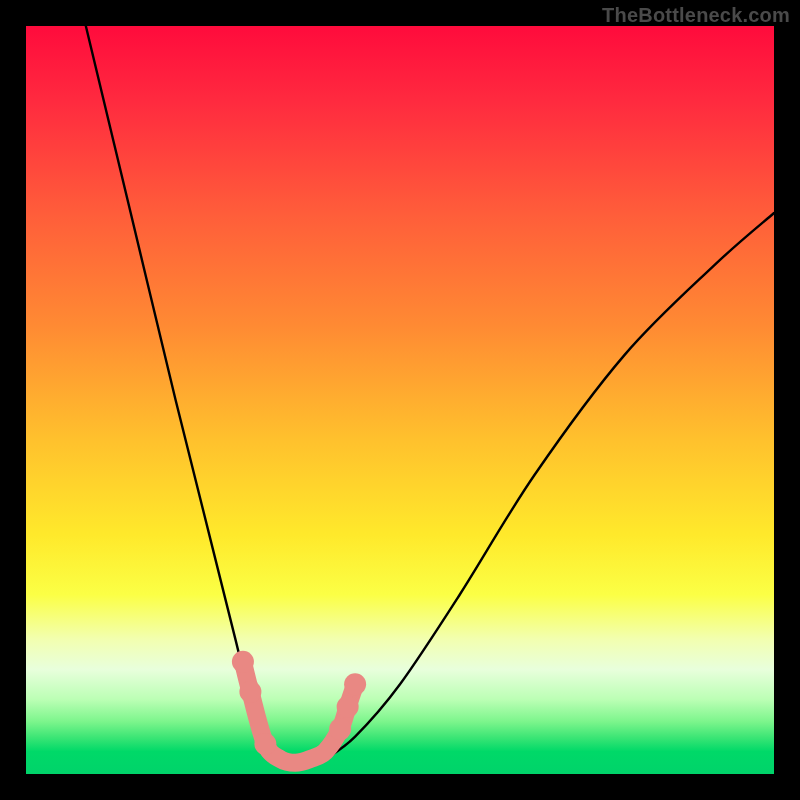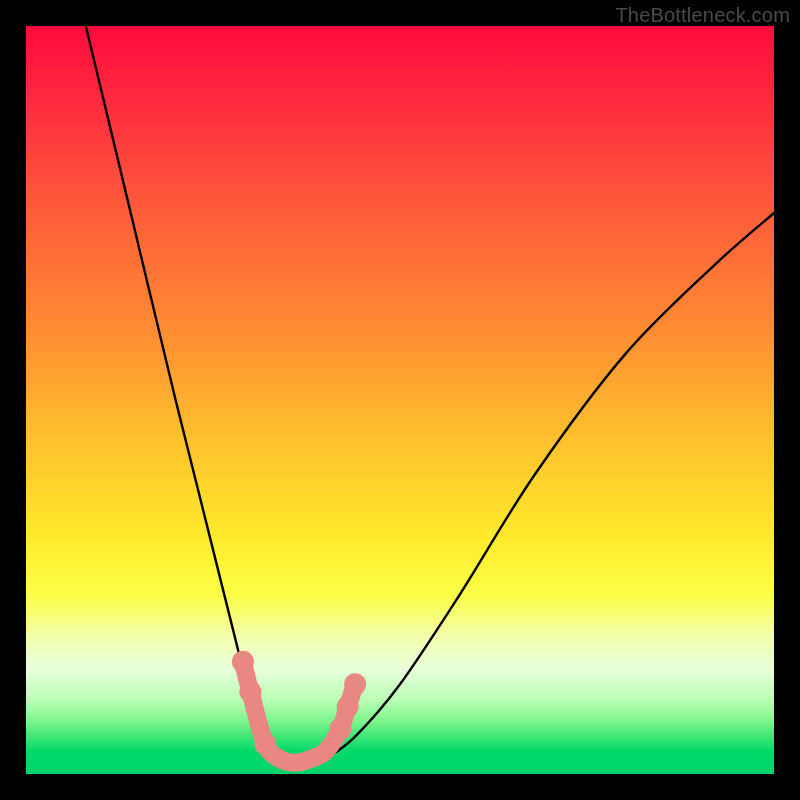--- a/index.html
+++ b/index.html
@@ -26,21 +26,21 @@
       #3fe676 95%,
       #00d968 97%,
       #00d36a 100%);
   }
   .watermark {
     position: absolute;
     top: 4px;
     right: 10px;
     color: #4a4a4a;
     font-size: 20px;
-    font-weight: 400;
+    font-weight: 700;
     letter-spacing: 0.2px;
     z-index: 10;
   }
   svg.curves {
     position: absolute;
     left: 26px;
     top: 26px;
     width: 748px;
     height: 748px;
     overflow: visible;

